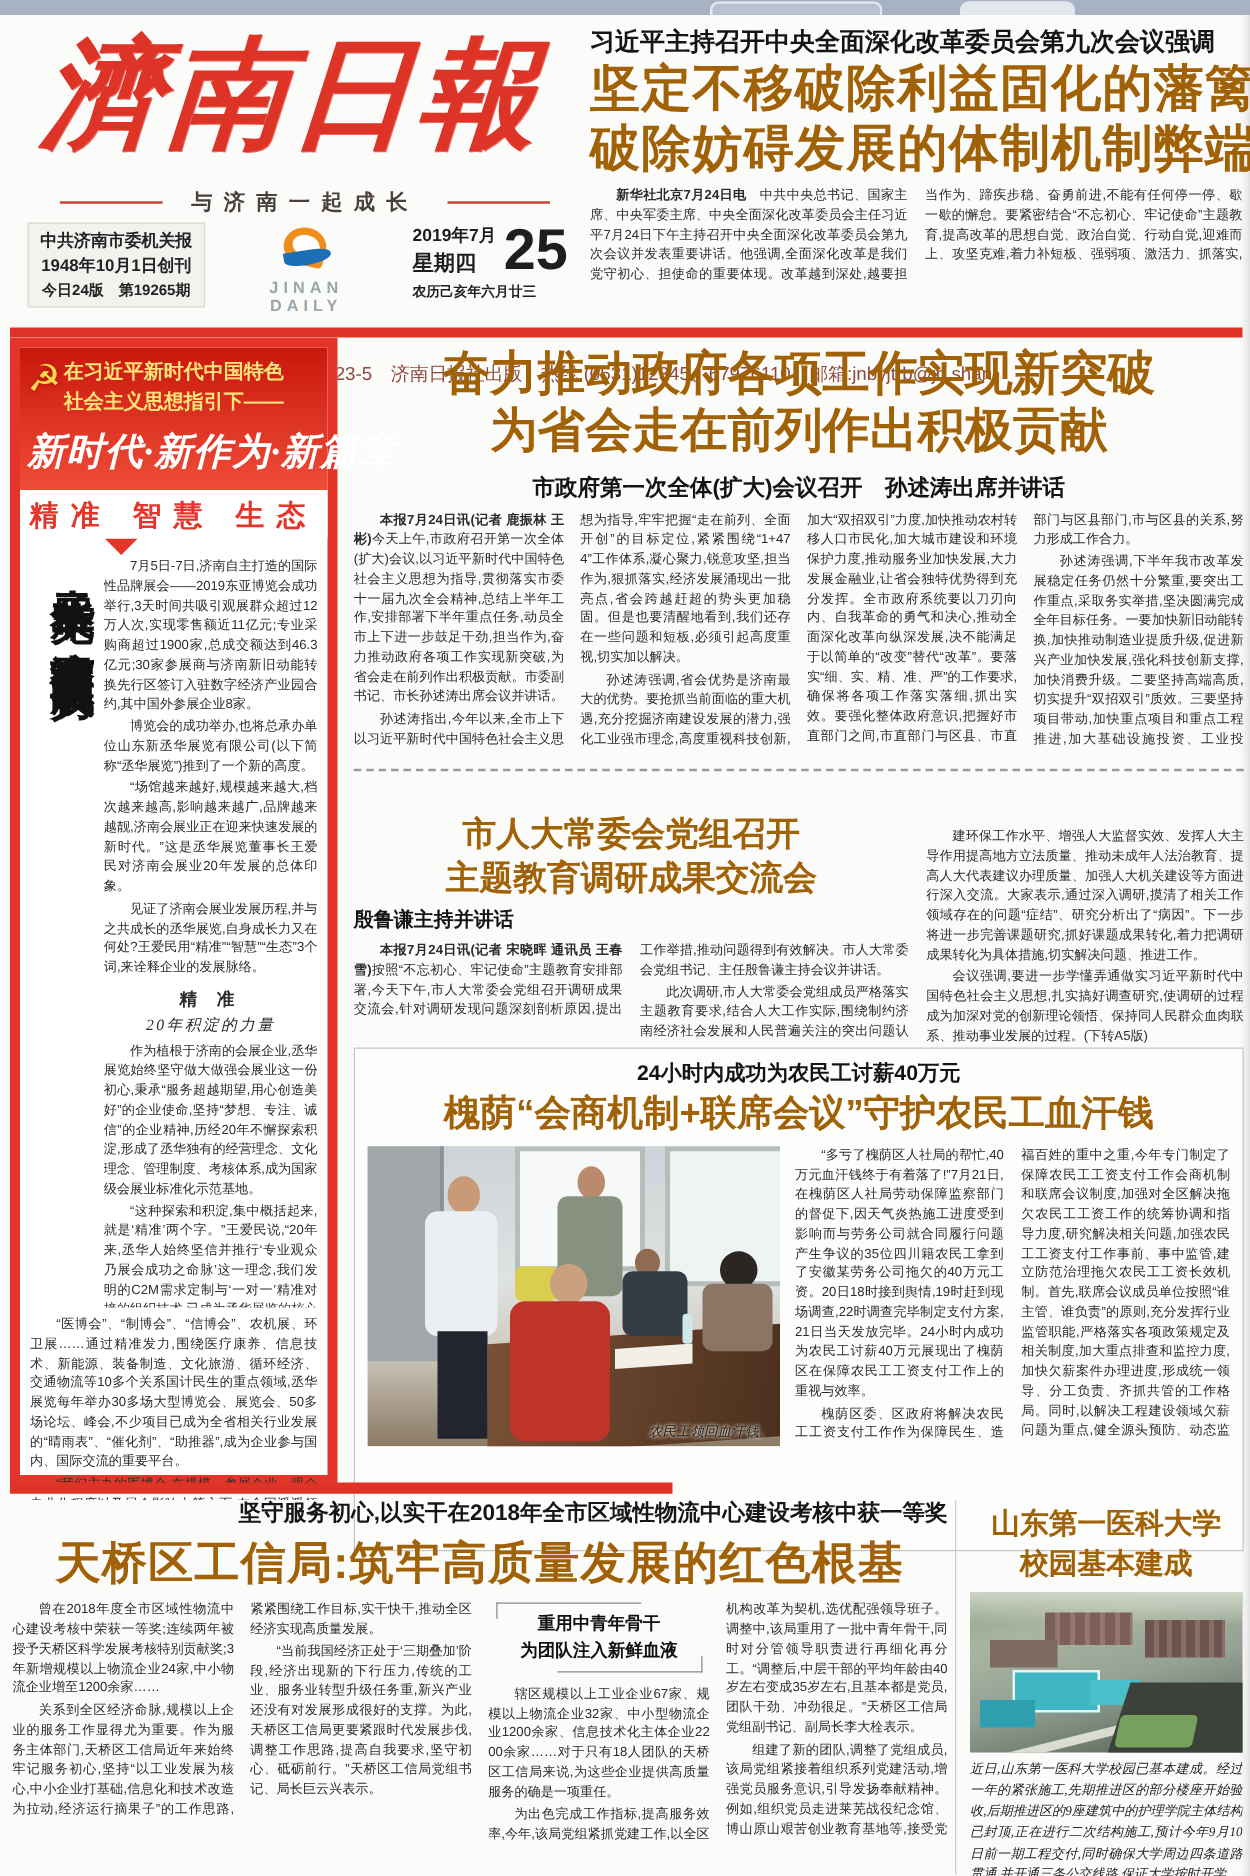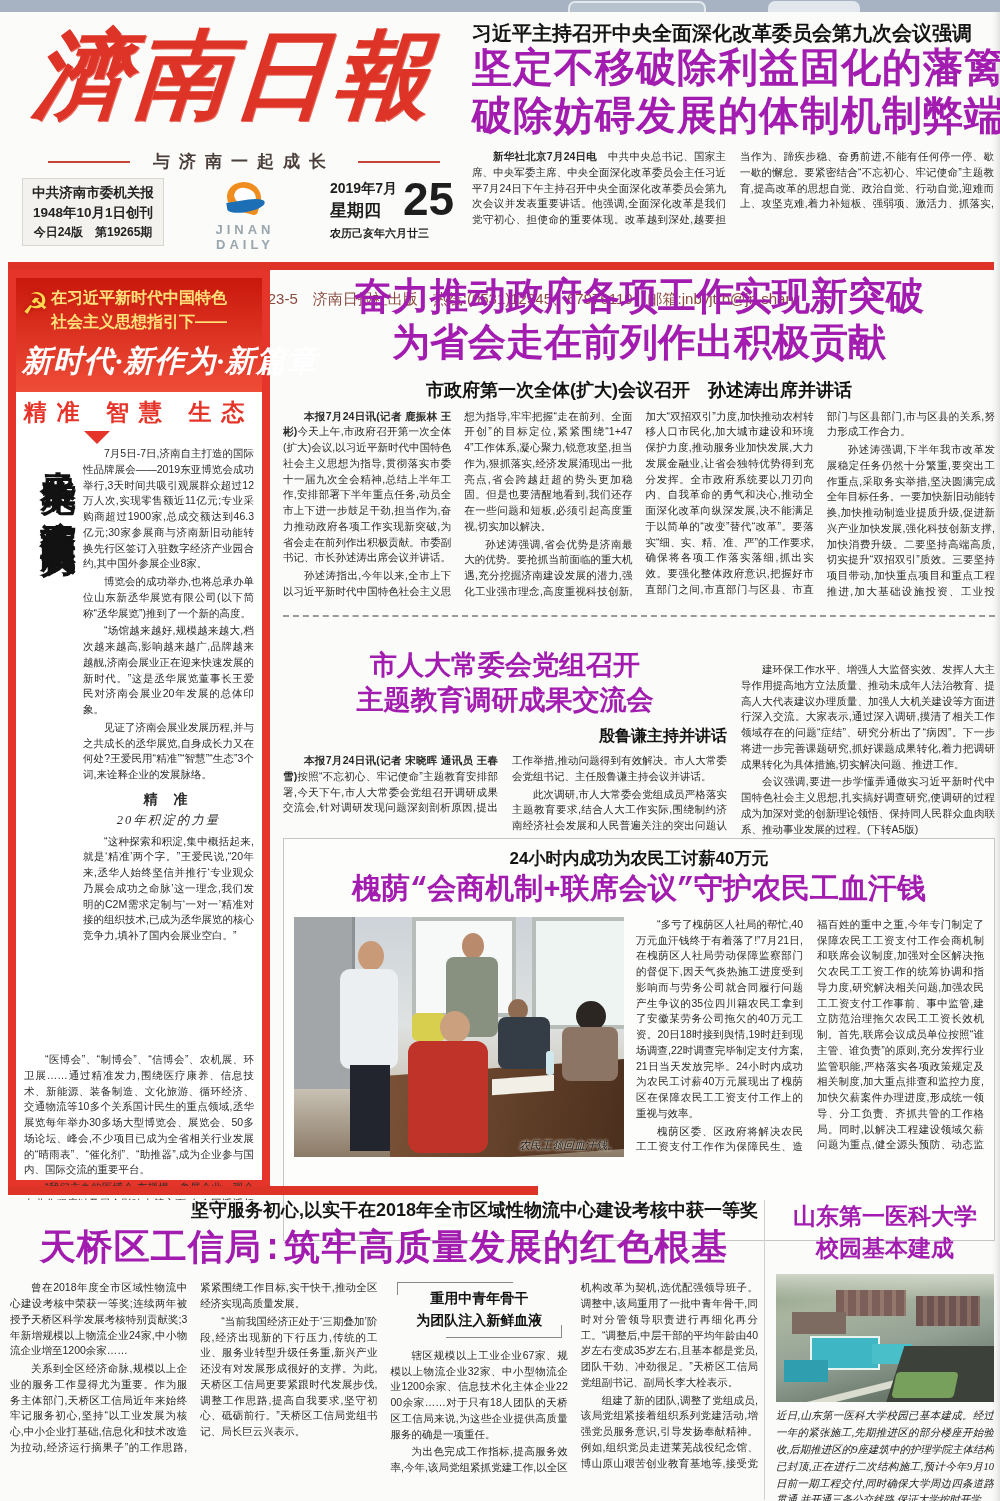--- a/index.html
+++ b/index.html
@@ -1,20 +1,20 @@
 <!DOCTYPE html>
 <html><head>
 <meta charset="utf-8">
 <style>
   html,body{margin:0;padding:0;background:#e9e9e7;}
   #page{position:relative;width:1000px;height:1501px;margin:0 auto;background:#fbfbf9;
         overflow:hidden;font-family:"Liberation Sans","DejaVu Sans",sans-serif;color:#222;
         box-shadow:inset -8px 0 10px -8px rgba(0,0,0,.2);}
   .abs{position:absolute;}
-  .hs{font-family:Liberation Mono, monospace;font-weight:900;color:#a21caf;}
+  .hs{font-family:Liberation Sans, sans-serif;font-weight:900;color:#a16207;}
   .body-text{font-size:10.5px;line-height:1.5;text-align:justify;color:#2b2b2b;word-break:break-all;}
   .para{text-indent:2em;margin:0 0 2px;}
   .cols2{column-count:2;column-gap:14px;}
   .cols4{column-count:4;column-gap:13px;}
 
   
   .top-bar{left:0;top:0;width:1000px;height:12px;background:#a7b3c2;}
   .tab1{left:568px;top:1px;width:138px;height:11px;border:2px solid #e3e8ee;border-bottom:none;border-radius:7px 7px 0 0;background:#b7c2cf;box-sizing:border-box;}
   .tab2{left:768px;top:1px;width:92px;height:11px;background:#e2e7ed;border-radius:7px 7px 0 0;}
 
@@ -70,21 +70,21 @@
   .gov-story{left:283px;top:276px;width:712px;}
   .g-h{text-align:center;font-size:38px;line-height:1.22;white-space:nowrap;}
   .g-deck{text-align:center;font-size:18px;font-weight:bold;margin:9px 0 7px;color:#141414;}
   .g-body{height:196px;overflow:hidden;}
   .g-dash{border-top:2px dashed #9a9a9a;margin-top:10px;}
 
   
   .npc-story{left:283px;top:650px;width:712px;display:flex;gap:14px;}
   .npc-left{width:444px;}
   .n-h{text-align:center;font-size:27px;line-height:1.3;white-space:nowrap;}
-  .n-deck{text-align:right;font-size:16px;font-weight:bold;margin:6px 0;color:#141414;}
+  .n-deck{text-align:left;font-size:16px;font-weight:bold;margin:6px 0;color:#141414;}
   .n-body{height:90px;overflow:hidden;}
   .npc-right{flex:1;height:182px;overflow:hidden;margin-top:12px;}
 
   
   .huaiyin-story{left:283px;top:838px;width:712px;height:403px;border:1px solid #c6c6c3;box-sizing:border-box;
      padding:8px 10px;background:#fdfdfc;}
   .hy-kicker{text-align:center;font-size:17px;font-weight:bold;color:#141414;}
   .hy-h{text-align:center;font-size:29px;line-height:1.2;margin:4px 0 8px;white-space:nowrap;}
   .hy-row{display:flex;gap:12px;}
   .hy-photo{width:330px;height:240px;position:relative;overflow:hidden;background:#d8dcdf;flex:none;}
@@ -174,20 +174,21 @@
     <div class="f-arrow"></div>
     <div class="f-content">
       <div class="f-vert">丞华展览：济南会展领军者的成长力</div>
       <div class="f-body body-text">
         <div class="para">7月5日-7日,济南自主打造的国际性品牌展会——2019东亚博览会成功举行,3天时间共吸引观展群众超过12万人次,实现零售额近11亿元;专业采购商超过1900家,总成交额达到46.3亿元;30家参展商与济南新旧动能转换先行区签订入驻数字经济产业园合约,其中国外参展企业8家。</div>
         <div class="para">博览会的成功举办,也将总承办单位山东新丞华展览有限公司(以下简称“丞华展览”)推到了一个新的高度。</div>
         <div class="para">“场馆越来越好,规模越来越大,档次越来越高,影响越来越广,品牌越来越靓,济南会展业正在迎来快速发展的新时代。”这是丞华展览董事长王爱民对济南会展业20年发展的总体印象。</div>
         <div class="para">见证了济南会展业发展历程,并与之共成长的丞华展览,自身成长力又在何处?王爱民用“精准”“智慧”“生态”3个词,来诠释企业的发展脉络。</div>
         <div class="f-sub">精 准</div>
         <div class="f-sub2">20年积淀的力量</div>
+        <div class="para">作为植根于济南的会展企业,丞华展览始终坚守做大做强会展业这一份初心,秉承“服务超越期望,用心创造美好”的企业使命,坚持“梦想、专注、诚信”的企业精神,历经20年不懈探索积淀,形成了丞华独有的经营理念、文化理念、管理制度、考核体系,成为国家级会展业标准化示范基地。</div>
         <div class="para">“这种探索和积淀,集中概括起来,就是‘精准’两个字。”王爱民说,“20年来,丞华人始终坚信并推行‘专业观众乃展会成功之命脉’这一理念,我们发明的C2M需求定制与‘一对一’精准对接的组织技术,已成为丞华展览的核心竞争力,填补了国内会展业空白。”</div>
       </div>
     </div>
     <div class="f-bottom body-text">
       <div class="para">“医博会”、“制博会”、“信博会”、农机展、环卫展……通过精准发力,围绕医疗康养、信息技术、新能源、装备制造、文化旅游、循环经济、交通物流等10多个关系国计民生的重点领域,丞华展览每年举办30多场大型博览会、展览会、50多场论坛、峰会,不少项目已成为全省相关行业发展的“晴雨表”、“催化剂”、“助推器”,成为企业参与国内、国际交流的重要平台。</div>
       <div class="para">“我们主办的医博会,在规模、参展企业、观众专业化程度以及展会影响力等方面,在全国遥遥领先。”丞华展览总经理王西敏介绍说,以2018年“医博会”为例,1200家参展企业中,不乏世界500强企业、全球行业龙头企业,展品70%是国际产品。</div>
 
     </div>
   </div>
 

